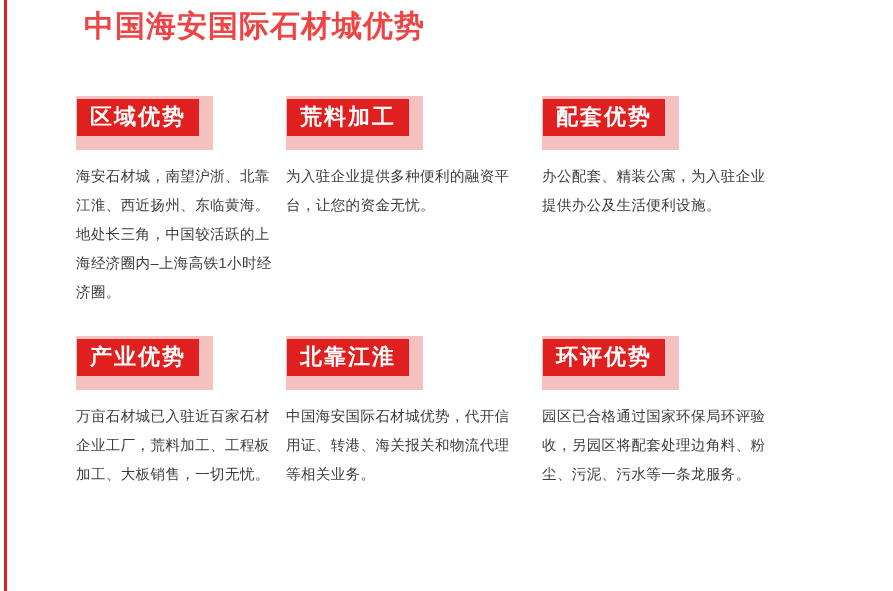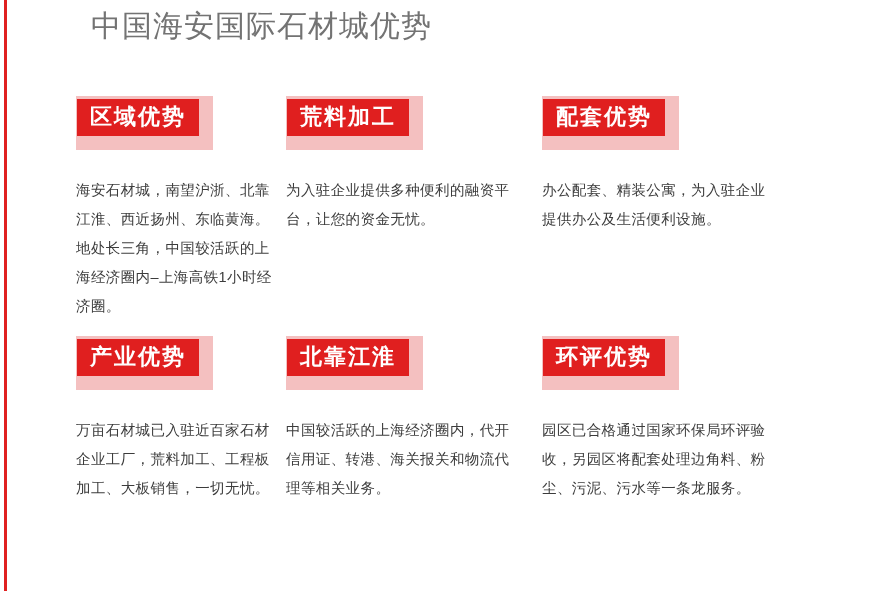--- a/index.html
+++ b/index.html
@@ -24,25 +24,25 @@
   .left-rule {
     position: absolute;
     left: 4px;
     top: 0;
     width: 3px;
     height: 591px;
     background: #e02020;
   }
   .page-title {
     position: absolute;
-    left: 91px;
+    left: 84px;
     top: 6px;
     font-size: 30px;
-    font-weight: normal;
-    color: #737373;
+    font-weight: bold;
+    color: #ef4444;
     letter-spacing: 1px;
     white-space: nowrap;
   }
   .grid {
     position: absolute;
     left: 0;
     top: 96px;
     width: 893px;
   }
   .row {
@@ -73,21 +73,21 @@
     color: #ffffff;
     font-size: 22px;
     font-weight: bold;
     letter-spacing: 2px;
     padding: 6px 13px 7px 13px;
     line-height: 1.1;
     white-space: nowrap;
     transform: translate(-5px, -5px);
   }
   .body-text {
-    margin-top: 26px;
+    margin-top: 12px;
     font-size: 14.5px;
     color: #3c3c3c;
     line-height: 2.0;
     letter-spacing: 0.4px;
     max-width: 238px;
   }
   .col-2 .body-text { max-width: 228px; }
   .col-3 .body-text { max-width: 228px; }
 
   .row-2 { margin-top: 6px; }
@@ -144,21 +144,21 @@
         </div>
         <div class="body-text">万亩石材城已入驻近百家石材企业工厂，荒料加工、工程板加工、大板销售，一切无忧。</div>
       </div>
 
       <div class="col col-2">
         <div class="badge-wrap">
           <span class="badge">
             <span class="badge-inner">北靠江淮</span>
           </span>
         </div>
-        <div class="body-text">中国较活跃的上海经济圈内，代开信用证、转港、海关报关和物流代理等相关业务。</div>
+        <div class="body-text">中国海安国际石材城优势，代开信用证、转港、海关报关和物流代理等相关业务。</div>
       </div>
 
       <div class="col col-3">
         <div class="badge-wrap">
           <span class="badge">
             <span class="badge-inner">环评优势</span>
           </span>
         </div>
         <div class="body-text">园区已合格通过国家环保局环评验收，另园区将配套处理边角料、粉尘、污泥、污水等一条龙服务。</div>
       </div>

